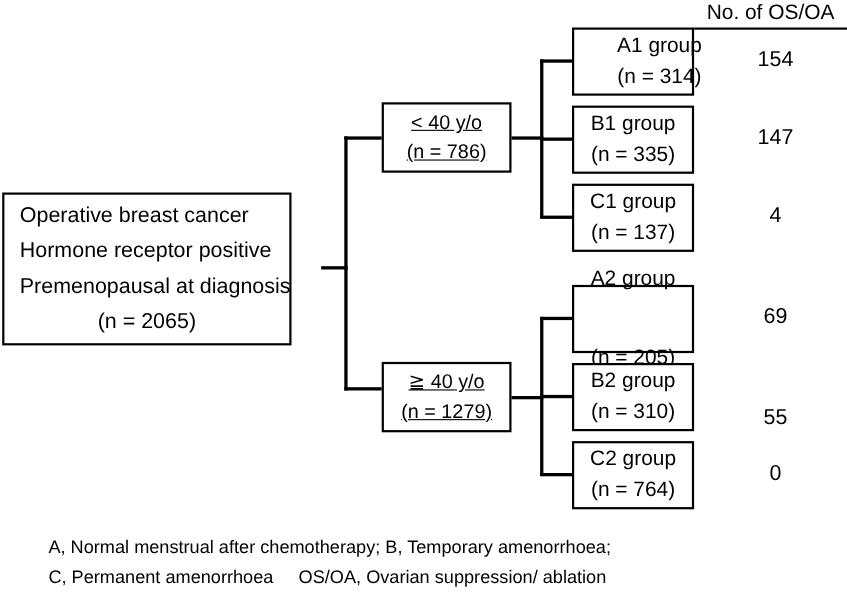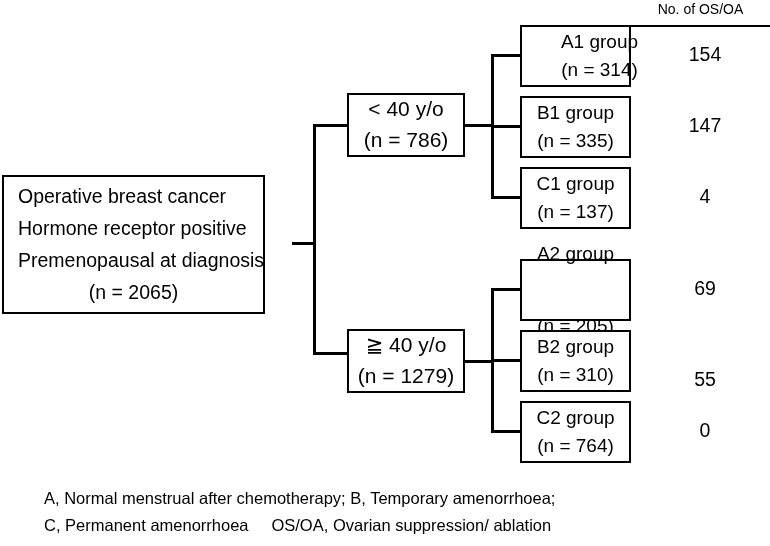--- a/index.html
+++ b/index.html
@@ -51,21 +51,22 @@
     margin: 2.5px 0;
   }
   #root-box .line.centered {
     text-align: center;
     padding-right: 14px;
   }
 
   .age-box {
     width: 118px;
     height: 64px;
-    font-size: 21px;
+    font-size: 18px;
+    text-decoration: underline;
   }
   #age-young { left: 347px; top: 93px; }
   #age-old   { left: 347px; top: 329px; }
   .age-box .line { margin: 1px 0; }
 
   .group-box {
     left: 520px;
     width: 111px;
     height: 62px;
     font-size: 19px;
@@ -86,21 +87,21 @@
   }
   .hline { height: 3px; }
   .vline { width: 3px; }
 
   
   #os-header {
     position: absolute;
     left: 631px;
     top: 1px;
     width: 139px;
-    font-size: 14px;
+    font-size: 19px;
     text-align: center;
     white-space: nowrap;
   }
   #os-header-underline {
     position: absolute;
     left: 631px;
     top: 25px;
     width: 139px;
     height: 2px;
     background: #000000;

